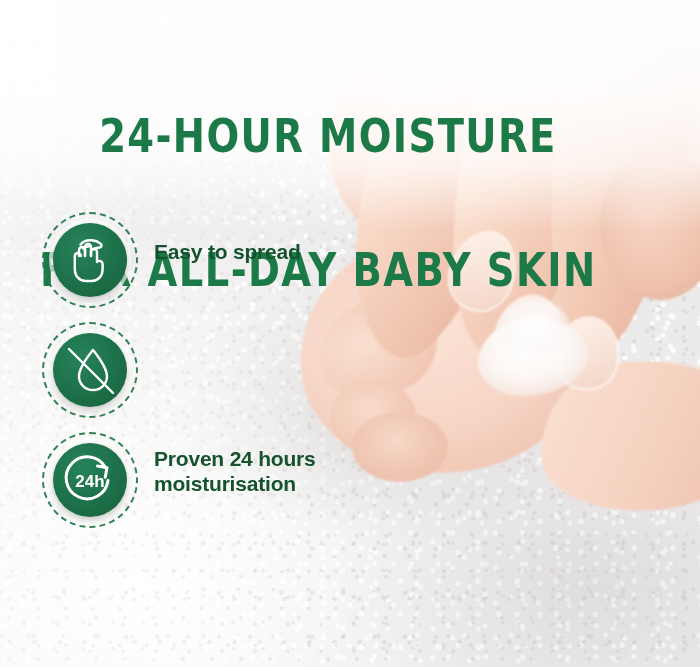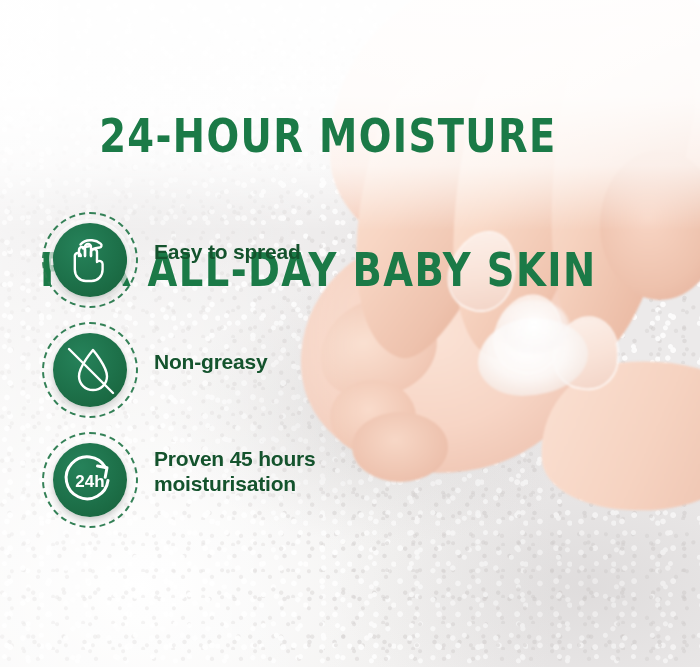--- a/index.html
+++ b/index.html
@@ -257,33 +257,32 @@
       <div class="badge">
         <div class="ring"></div>
         <div class="disc"></div>
         <svg viewBox="0 0 74 74">
           <g fill="none" stroke="#ffffff" stroke-width="2.4" stroke-linecap="round" stroke-linejoin="round">
             <path d="M40 17 C40 17 26 33.5 26 43.2 C26 51 32.3 57 40 57 C47.7 57 54 51 54 43.2 C54 33.5 40 17 40 17 Z"></path>
             <line x1="16" y1="16" x2="60" y2="60"></line>
           </g>
         </svg>
       </div>
-      <div class="benefit-label">Non-greasy</div>
     </div>
 
     <div class="benefit">
       <div class="badge">
         <div class="ring"></div>
         <div class="disc"></div>
         <svg viewBox="0 0 74 74">
           <g fill="none" stroke="#ffffff" stroke-width="3" stroke-linecap="round" stroke-linejoin="round">
             <path d="M52.5 24.5 A21 21 0 1 0 55 37.5"></path>
             <polyline points="44.5,23 54,24.8 52.2,34.2"></polyline>
           </g>
           <text x="37" y="44" text-anchor="middle" fill="#ffffff" font-family="'Liberation Sans', sans-serif" font-size="17" font-weight="bold">24h</text>
         </svg>
       </div>
-      <div class="benefit-label">Proven 45 hours
+      <div class="benefit-label">Proven 24 hours
 moisturisation</div>
     </div>
 
   </div>
 </div>
 
 </body></html>

